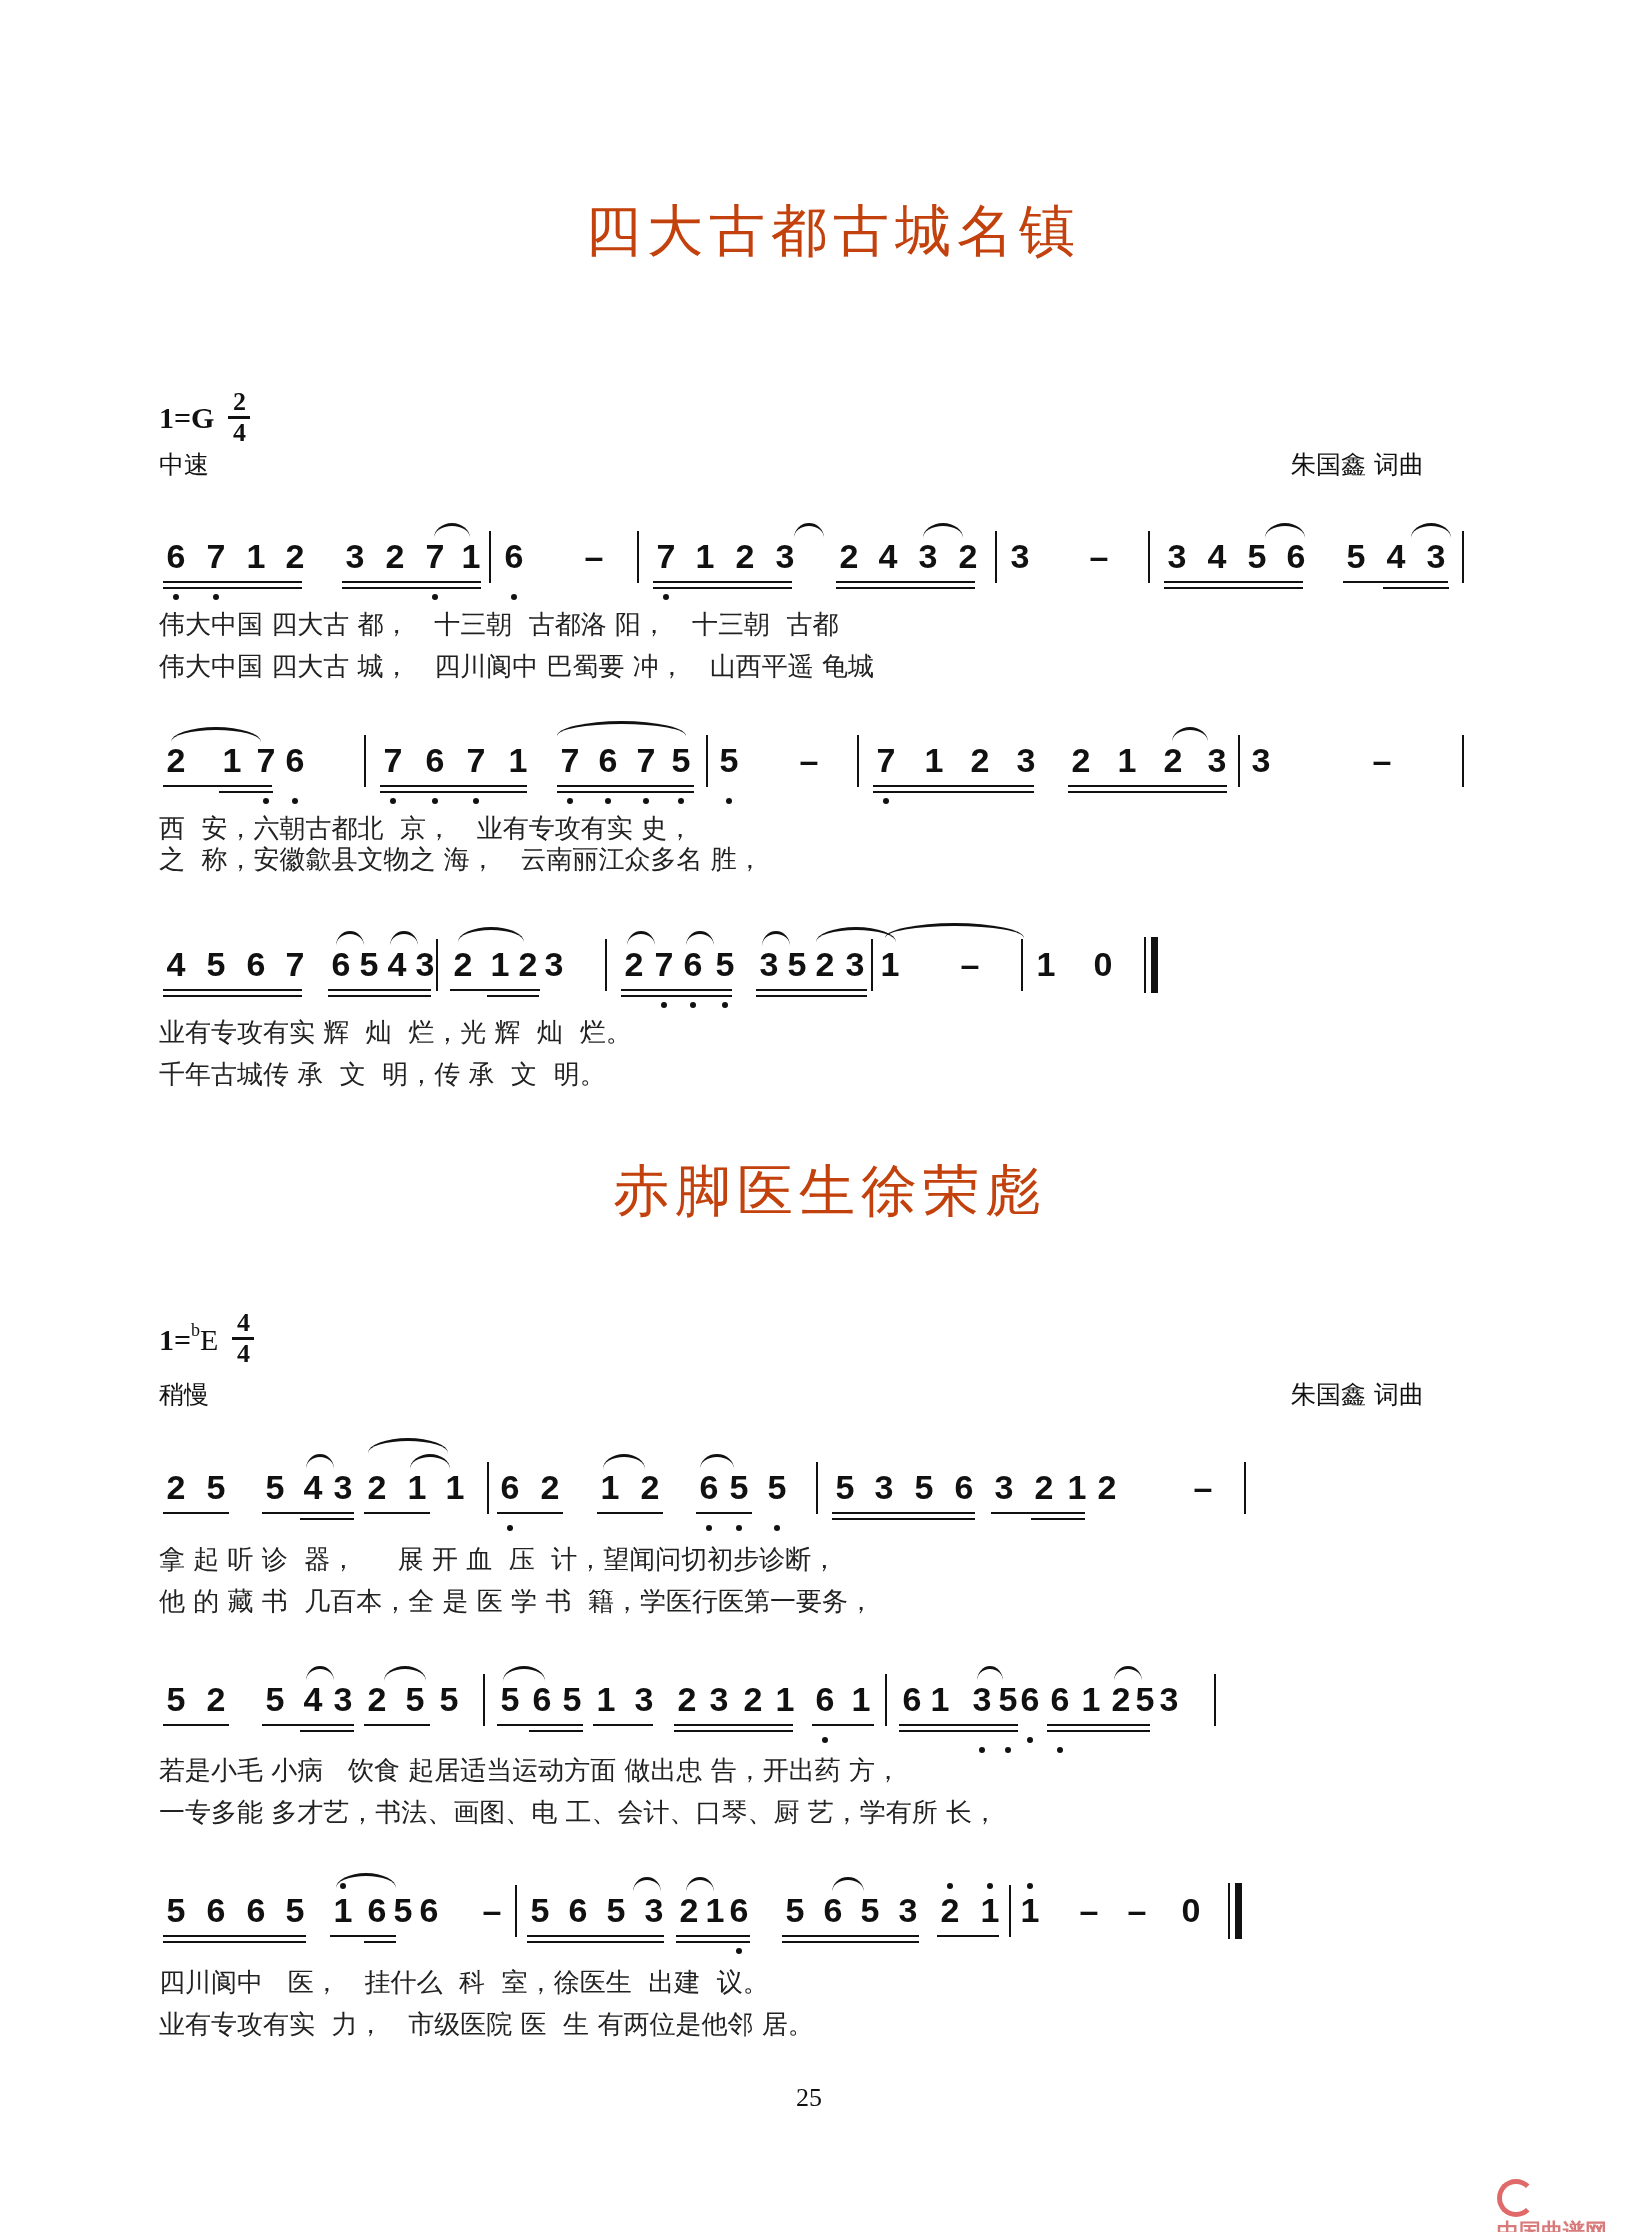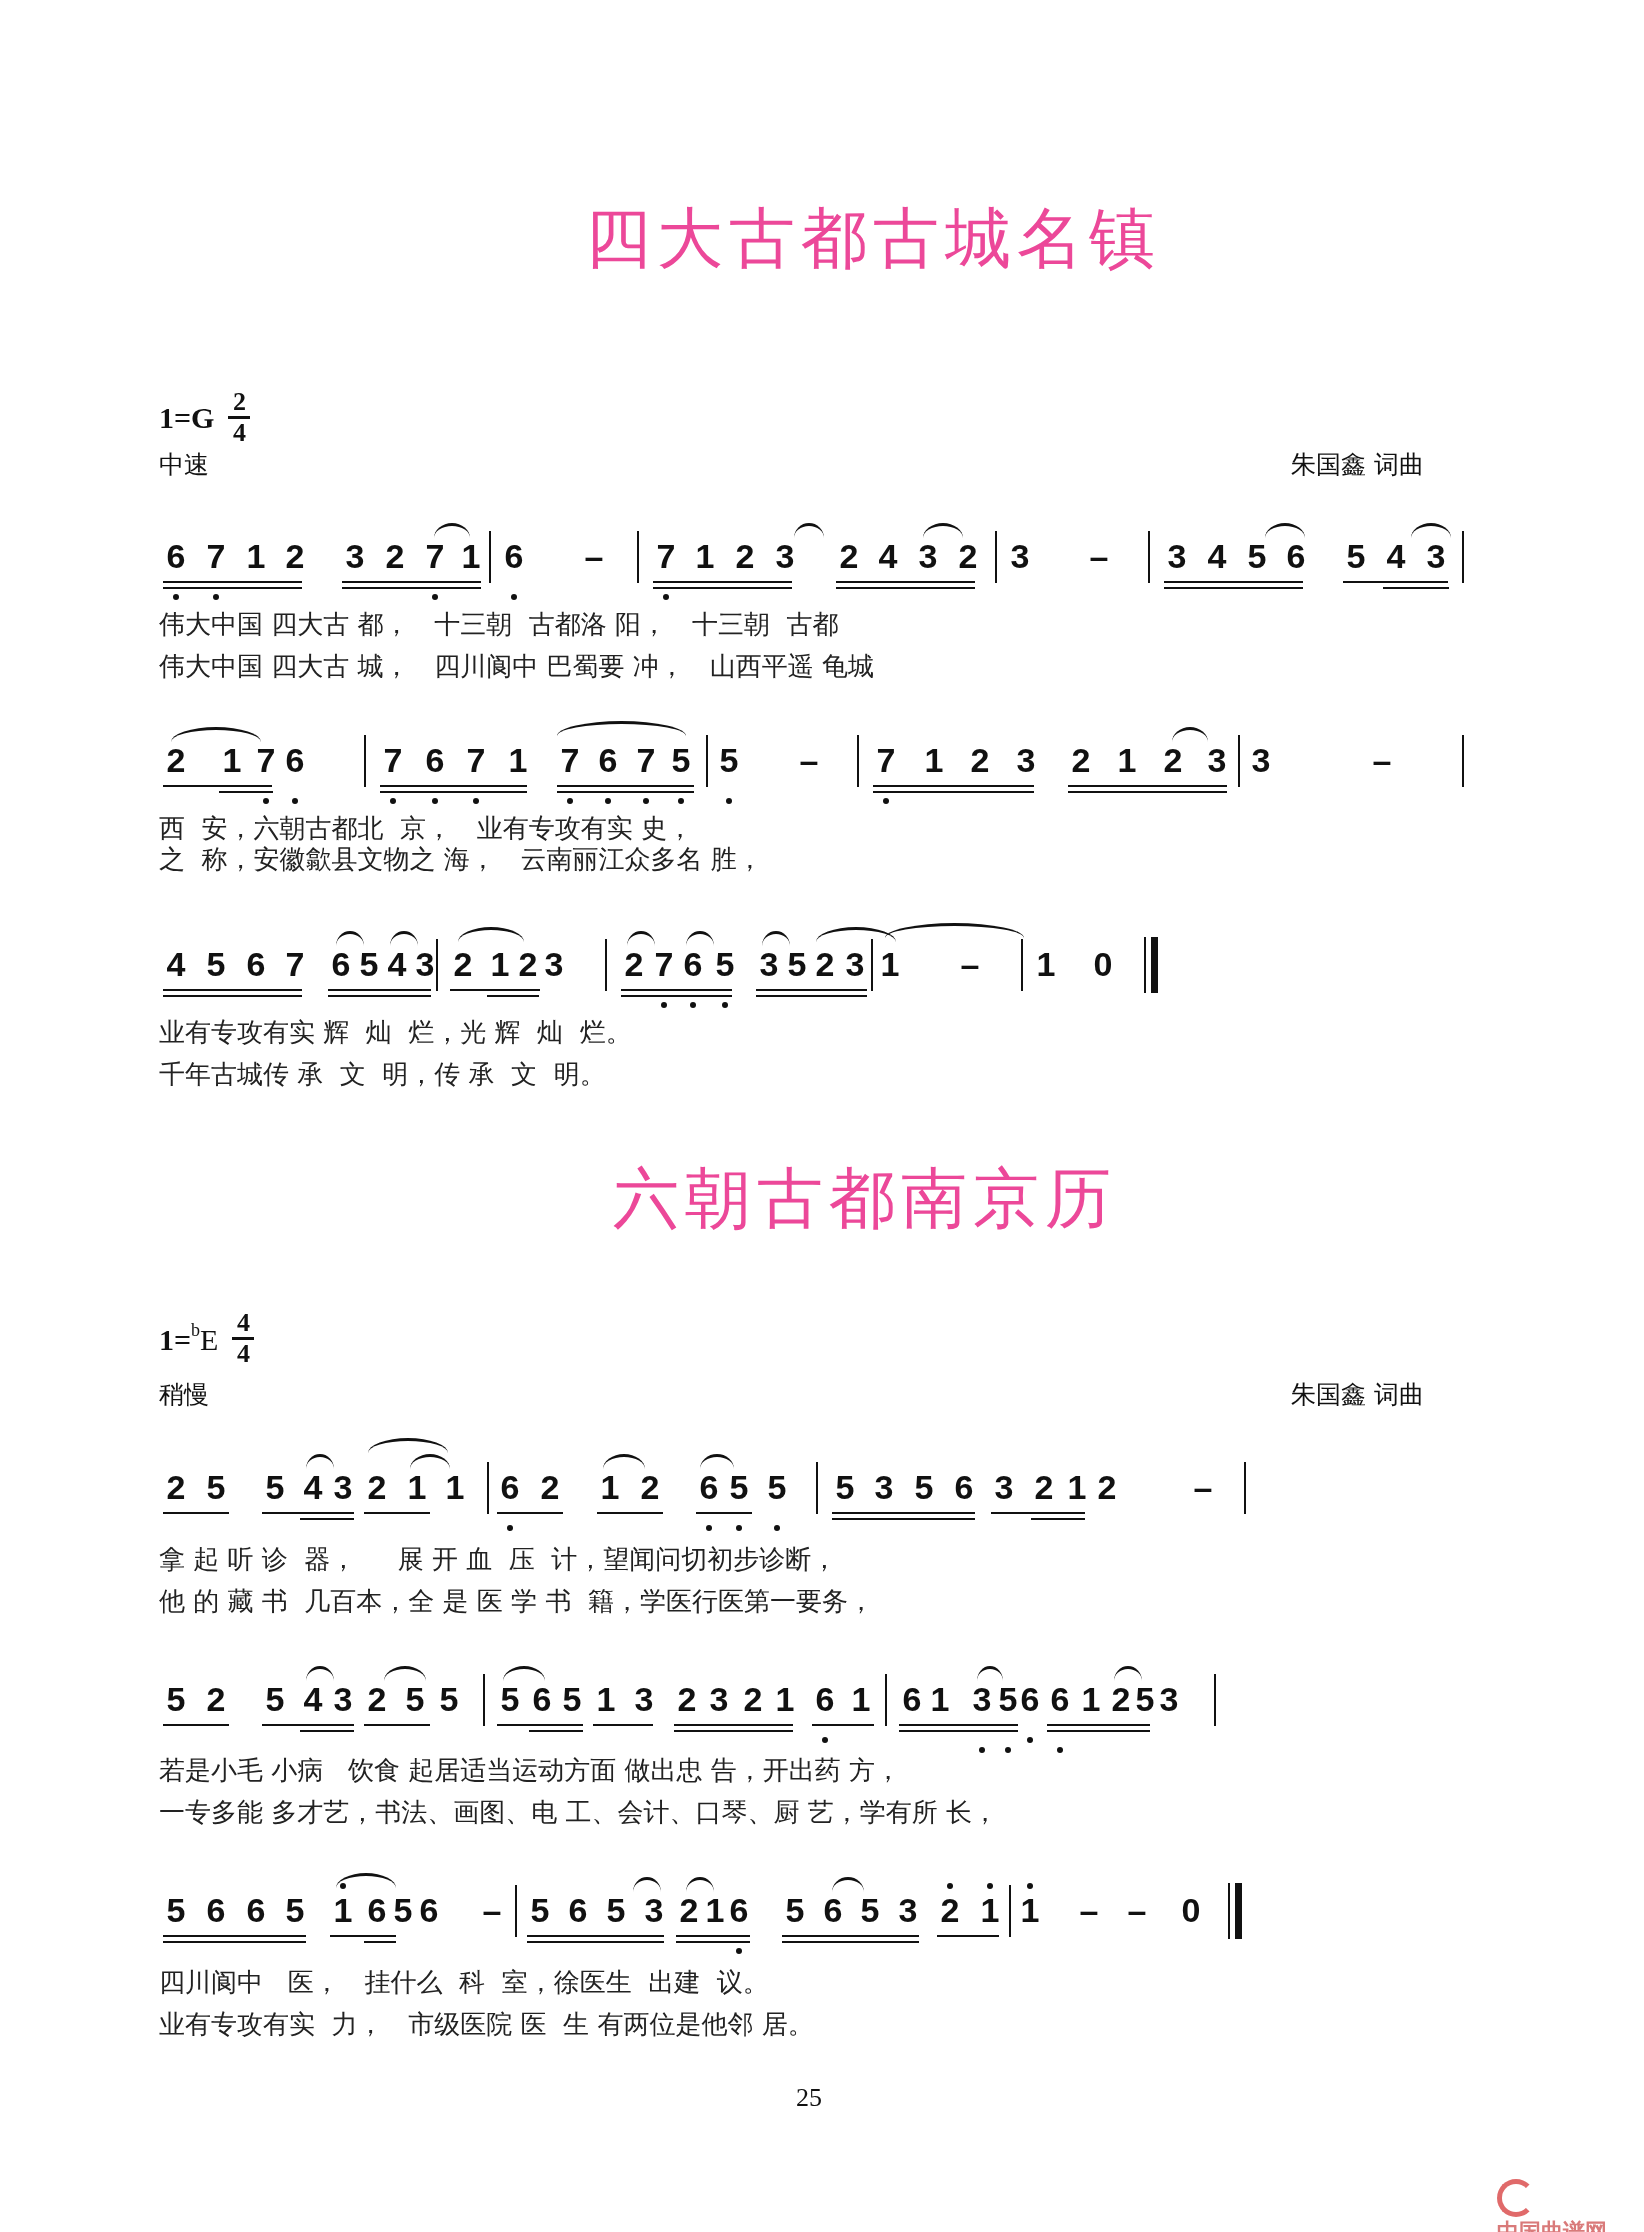--- a/index.html
+++ b/index.html
@@ -1,19 +1,19 @@
 <!DOCTYPE html>
 <html><head>
 <meta charset="utf-8">
 <style>
   html, body { margin:0; padding:0; background:#ffffff; }
   body { width:1645px; height:2233px; position:relative; overflow:hidden;
          font-family:"DejaVu Serif", serif; color:#111; }
   .abs { position:absolute; }
-  .title { font-family:"DejaVu Sans", sans-serif; font-size:66px; letter-spacing:6px; font-weight:300; color:#ec4899; }
+  .title { font-family:"DejaVu Sans", sans-serif; font-size:56px; letter-spacing:6px; font-weight:300; color:#c2410c; }
   .key { font-family:"Liberation Serif", serif; font-size:30px; font-weight:bold; display:flex; align-items:center; gap:14px; }
   .key sup { font-size:18px; font-weight:normal; vertical-align:14px; }
   .frac { display:inline-flex; flex-direction:column; align-items:center; font-family:"Liberation Serif", serif; font-weight:bold; font-size:26px; line-height:24px; }
   .frac span.bar { width:22px; height:3px; background:#111; margin:2px 0; }
   .tempo, .credit { font-family:"DejaVu Sans", sans-serif; font-size:25px; }
   .row { position:absolute; left:159px; width:1323px; height:60px; }
   .note { position:absolute; font-family:"Liberation Sans", sans-serif; font-weight:bold; font-size:34px; top:0; width:26px; text-align:center; }
   .note.dotb::after { content:""; position:absolute; left:10px; bottom:-24px; width:6px; height:6px; border-radius:50%; background:#111; }
   .note.dotb2::after { bottom:-34px; }
   .note.dott::before { content:""; position:absolute; left:10px; top:-8px; width:6px; height:6px; border-radius:50%; background:#111; }
@@ -194,21 +194,21 @@
   <div class="note" style="left:874px">1</div>
     <div class="note" style="left:931px">0</div>
   <div class="final" style="left:985px">
       <div class="t"></div>
       <div class="k"></div>
     </div>
 </div>
 <div class="lyric" style="top:1015px;">业有专攻有实 辉  灿  烂，光 辉  灿  烂。</div>
 <div class="lyric" style="top:1057px;">千年古城传 承  文  明，传 承  文  明。</div>
 
-<div class="abs title" style="left:613px; top:1154px;">六朝古都南京历</div>
+<div class="abs title" style="left:613px; top:1154px;">赤脚医生徐荣彪</div>
 
 <div class="abs key" style="left:159px; top:1311px;">
   <span><span>1=</span><sup>b</sup><span style="font-weight:normal">E</span></span>
   <span class="frac">
     <span>4</span>
     <span class="bar"></span>
     <span>4</span>
   </span>
 </div>
 <div class="abs tempo" style="left:159px; top:1378px;">稍慢</div>

